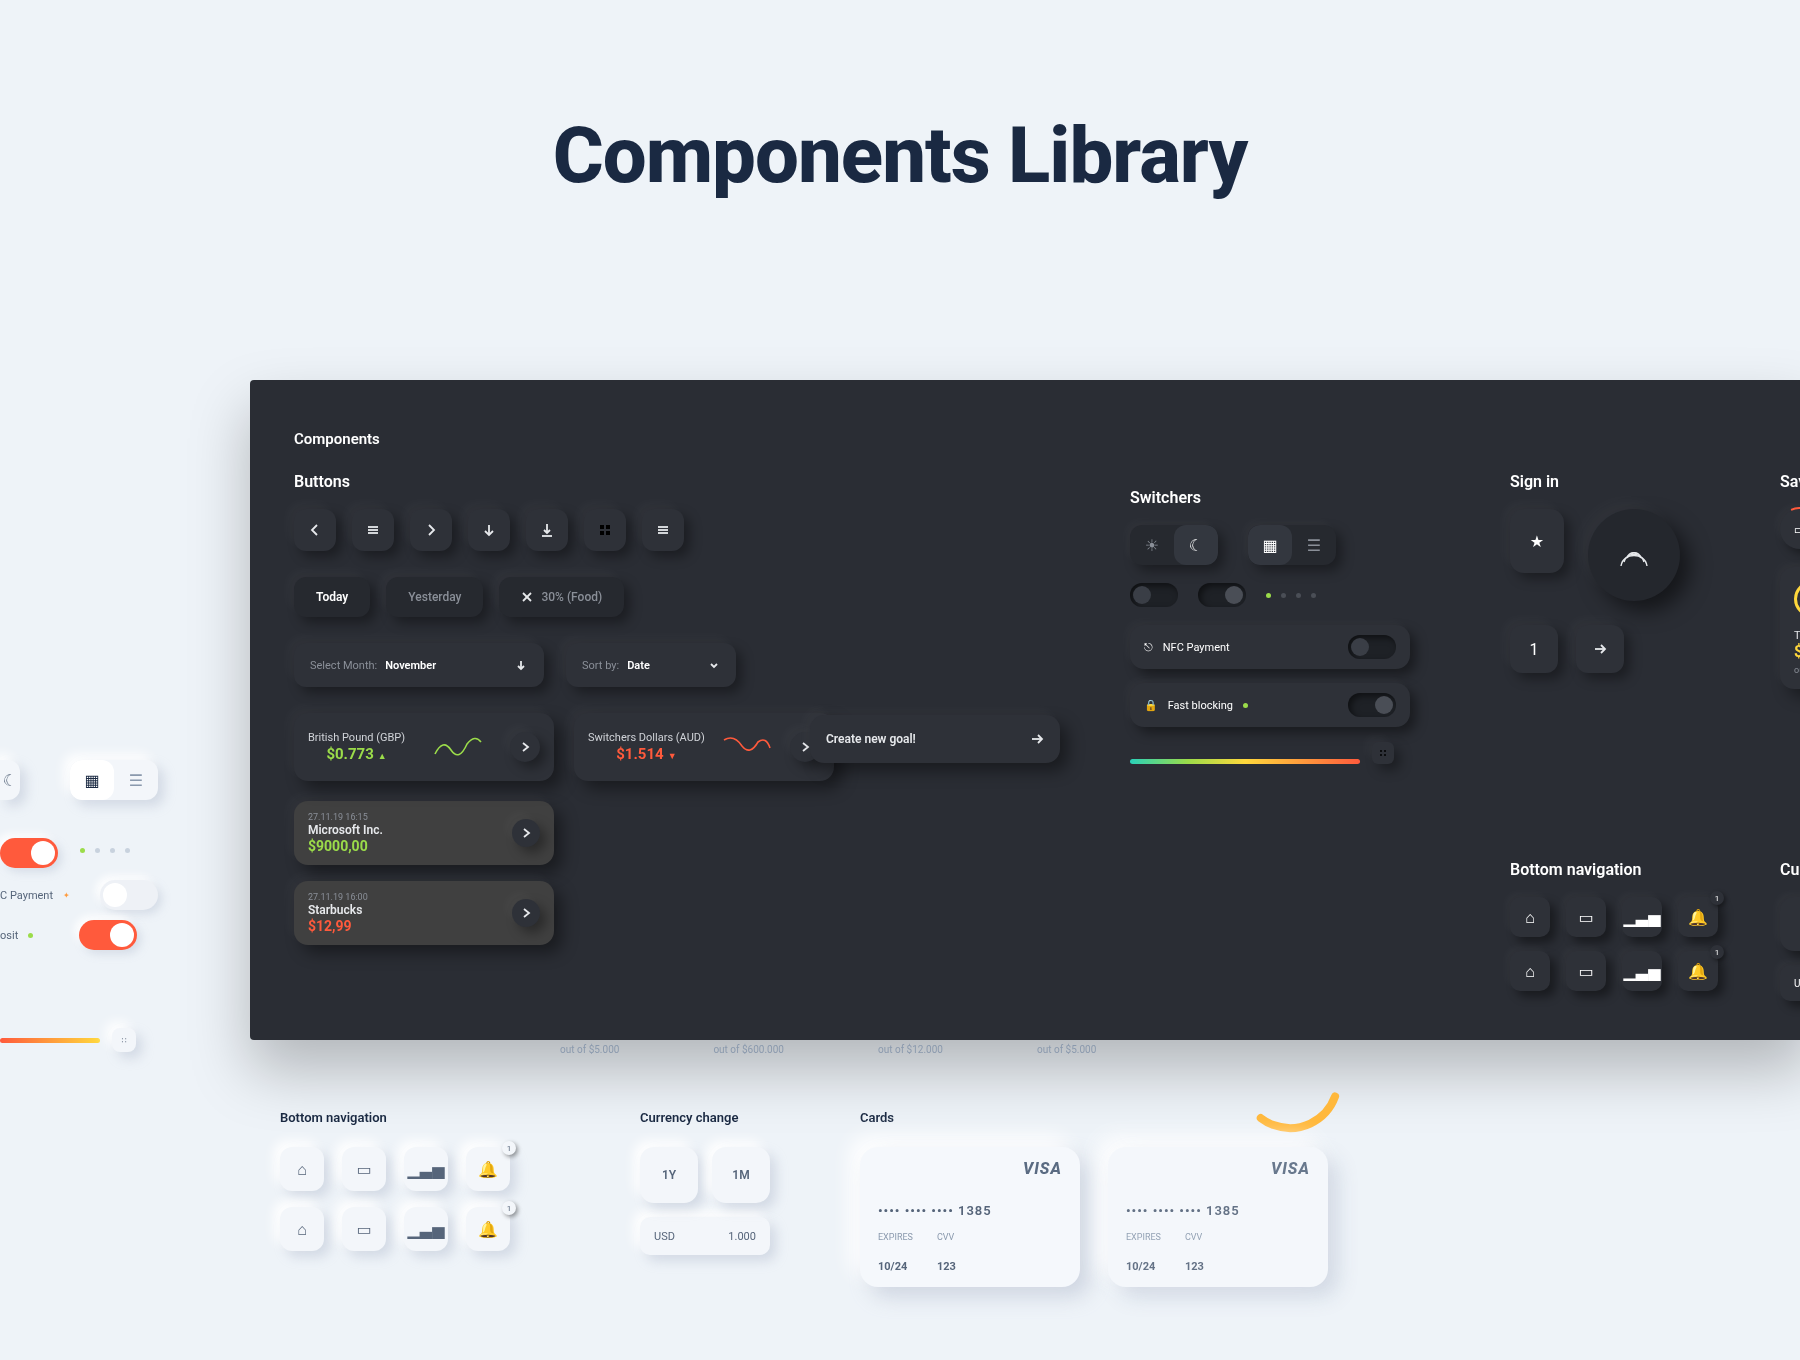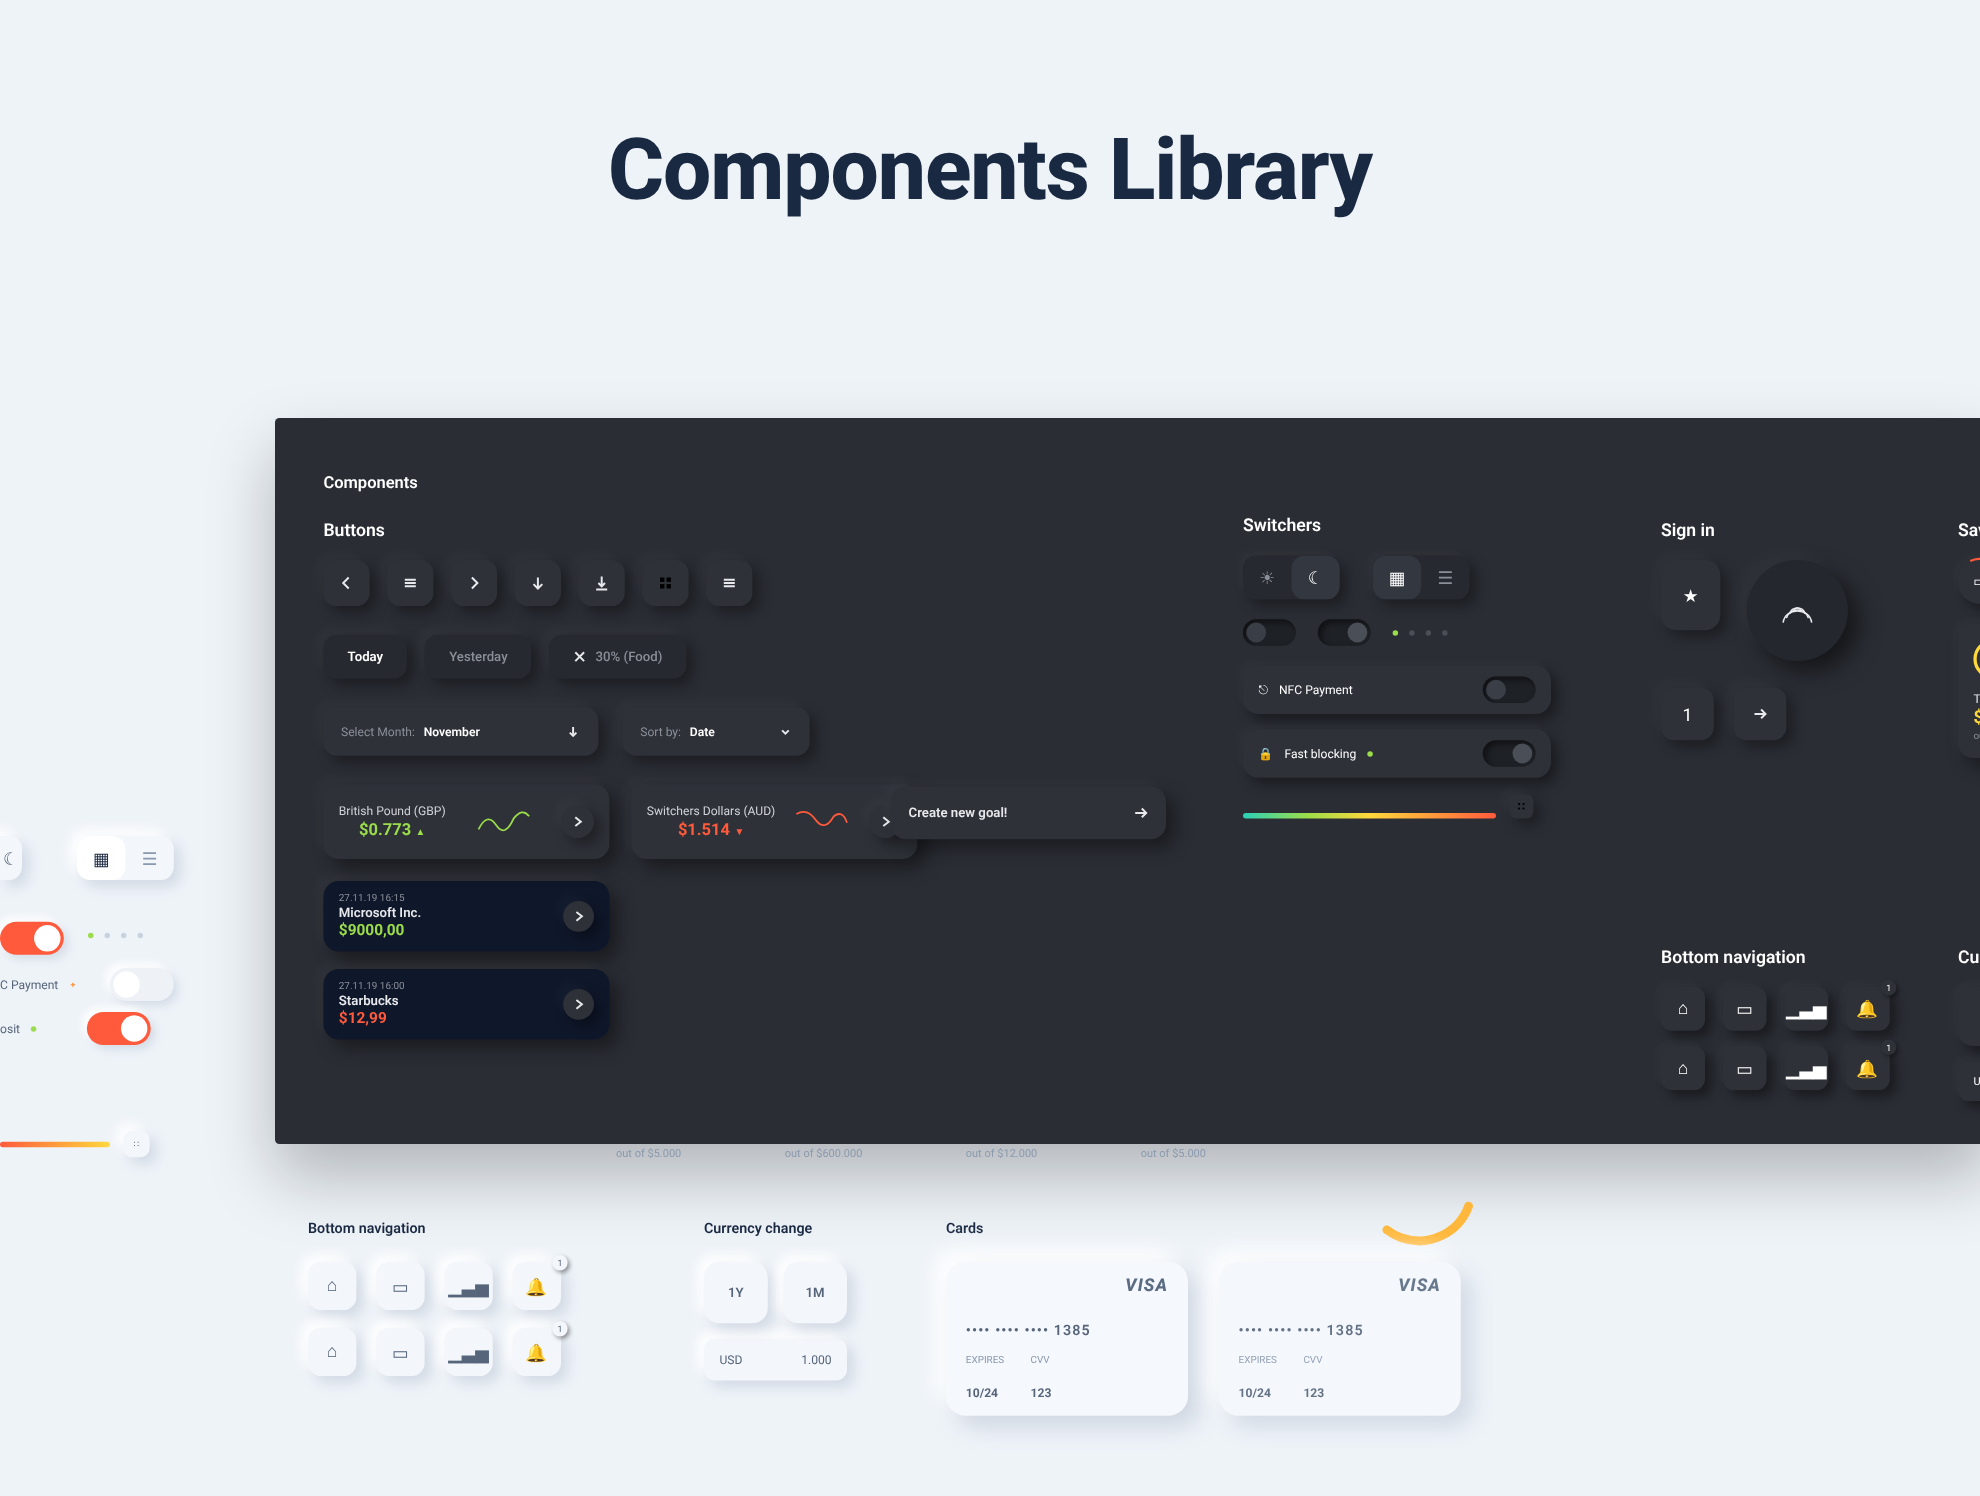--- a/index.html
+++ b/index.html
@@ -6,21 +6,21 @@
 body { background:#eef3f8; width:1800px; height:1360px; overflow:hidden; position:relative; }
 
 .page-title { text-align:center; font-size:78px; font-weight:800; color:#1a2942; padding-top:110px; letter-spacing:-1px; }
 
 .dark-panel { position:absolute; left:250px; top:380px; width:1560px; height:660px; background:#2a2d34; border-radius:4px; box-shadow:0 30px 60px rgba(0,0,0,0.25); padding:50px 44px; color:#fff; }
 .dark-panel h2 { font-size:15px; font-weight:600; margin-bottom:28px; }
 .section-label { font-size:16px; font-weight:600; color:#fff; margin-bottom:18px; }
 
 .col { position:absolute; }
 .col-buttons  { left:44px;  top:50px; width:540px; }
-.col-switch   { left:880px; top:88px; width:280px; }
+.col-switch   { left:880px; top:108px; width:280px; }
 .col-signin   { left:1260px;top:92px; width:190px; }
 .col-savings  { left:1530px;top:92px; width:200px; }
 .col-bottom   { left:1260px;top:480px; width:220px; }
 .col-cchange  { left:1530px;top:480px; width:200px; }
 
 
 .nbtn, .npill, .ncard {
   background:#2e3138; border-radius:12px;
   box-shadow: 6px 6px 12px rgba(0,0,0,0.35), -6px -6px 12px rgba(255,255,255,0.03);
 }
@@ -41,21 +41,21 @@
 
 .curr-row { display:flex; gap:20px; margin-bottom:20px;text-align:center; }
 .curr-card { flex:1; height:68px; border-radius:14px; padding:10px 14px; display:flex; align-items:center; justify-content:space-between; background:#2e3138; box-shadow:8px 8px 16px rgba(0,0,0,0.4), -6px -6px 12px rgba(255,255,255,0.03); }
 .curr-left .n { font-size:11px; color:#d0d3d8; }
 .curr-left .v { font-size:15px; font-weight:700; }
 .gbp .v { color:#9bdc4a; }
 .gbp .tri { color:#9bdc4a; font-size:9px; margin-left:4px; }
 .aud .v { color:#ff5a3c; }
 .aud .tri { color:#ff5a3c; font-size:9px; margin-left:4px; }
 
-.txn { display:flex; align-items:center; height:64px; border-radius:14px; padding:10px 14px; background:#0f172a; box-shadow:8px 8px 16px rgba(0,0,0,0.4), -6px -6px 12px rgba(255,255,255,0.03); margin-bottom:16px; }
+.txn { display:flex; align-items:center; height:64px; border-radius:14px; padding:10px 14px; background:#404040; box-shadow:8px 8px 16px rgba(0,0,0,0.4), -6px -6px 12px rgba(255,255,255,0.03); margin-bottom:16px; }
 .txn .meta { font-size:9px; color:#8a8f98; }
 .txn .m { font-size:12px; color:#e7e9ec; font-weight:600; margin-top:1px; }
 .txn .amt { font-size:14px; font-weight:700; margin-top:1px; }
 .txn .amt.green { color:#9bdc4a; }
 .txn .amt.red   { color:#ff5a3c; }
 
 .side-actions { position:absolute; left:560px; top:335px; width:250px; }
 .action-btn { height:48px; width:250px; border-radius:14px; display:flex; align-items:center; justify-content:center; font-size:12px; font-weight:600; color:#e7e9ec; background:#2e3138; box-shadow:8px 8px 16px rgba(0,0,0,0.4), -6px -6px 12px rgba(255,255,255,0.03); margin-bottom:16px; gap:10px; }
 
 

